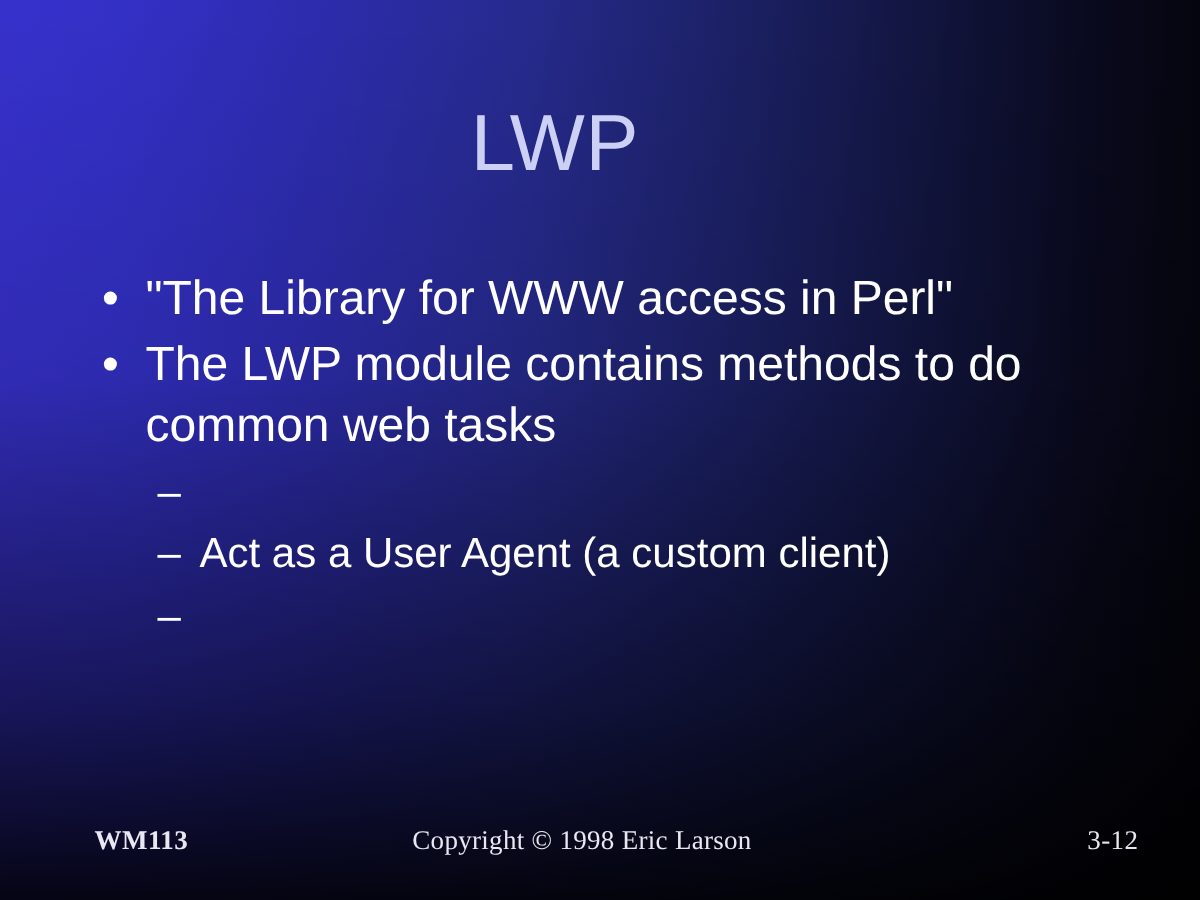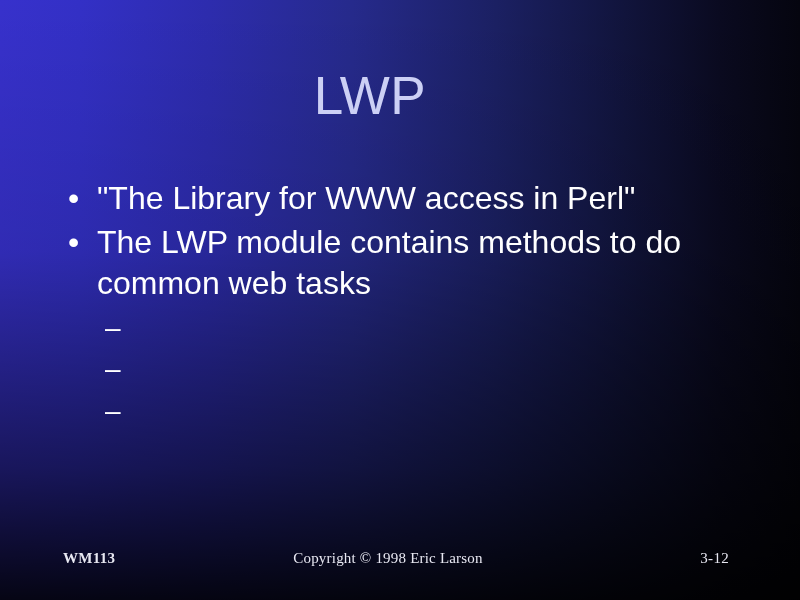--- a/index.html
+++ b/index.html
@@ -102,36 +102,36 @@
     flex:1 1 auto;
   }
 
   
   #footer {
     position:absolute;
     left:0; bottom:28px;
     width:800px;
     height:22px;
     font-family:"Liberation Serif", serif;
-    font-size:15px;
+    font-size:18px;
     color:#e8e8f2;
   }
   #footer .f-left {
     position:absolute; left:63px; top:0;
     font-weight:700;
     letter-spacing:0.3px;
   }
   #footer .f-center {
     position:absolute; left:0; top:0;
     width:752px; text-align:center;
     letter-spacing:0.2px;
     margin-left:12px;
   }
   #footer .f-right {
-    position:absolute; right:71px; top:0;
+    position:absolute; right:41px; top:0;
     letter-spacing:0.3px;
   }
 </style>
 </head>
 <body>
 
 <div id="slide">
 
   <div id="title-area">
     <h1 id="slide-title">LWP</h1>
@@ -148,20 +148,21 @@
       <span class="marker">•</span>
       <span class="btext">The LWP module contains methods to do common web tasks</span>
     </div>
 
     <div class="bullet-row level-2">
       <span class="marker">–</span>
     </div>
 
     <div class="bullet-row level-2">
       <span class="marker">–</span>
+      <span class="btext">Act as a User Agent (a custom client)</span>
     </div>
 
     <div class="bullet-row level-2">
       <span class="marker">–</span>
     </div>
 
   </div>
 
   <div id="footer">
     <span class="f-left">WM113</span>

